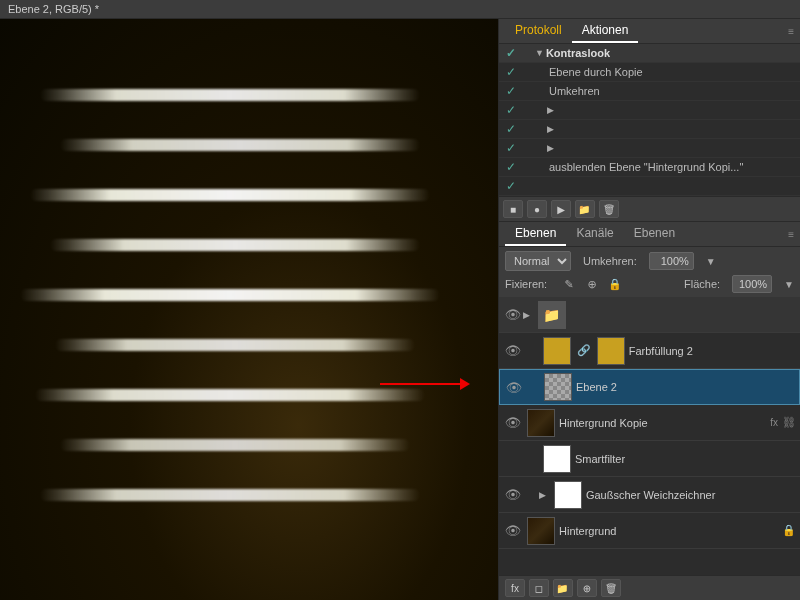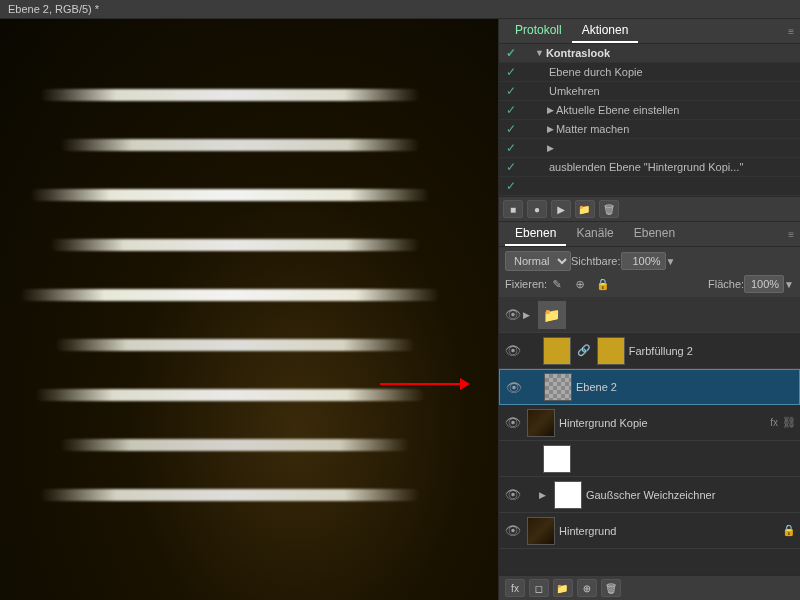--- a/index.html
+++ b/index.html
@@ -100,21 +100,21 @@
       background: #3c3c3c;
       border-bottom: 1px solid #2a2a2a;
       padding: 0 6px;
       flex-shrink: 0;
       align-items: center;
     }
 
     .top-tab {
       padding: 4px 10px;
       font-size: 12px;
-      color: #86efac;
+      color: #eab308;
       cursor: pointer;
       border-bottom: 2px solid transparent;
     }
 
     .top-tab.active {
       color: #fff;
       border-bottom: 2px solid #fff;
     }
 
     .panel-close-btn {
@@ -226,21 +226,21 @@
       display: flex;
       flex-direction: column;
       gap: 4px;
       flex-shrink: 0;
       background: #3c3c3c;
     }
 
     .layers-row {
       display: flex;
       align-items: center;
-      gap: 0;
+      gap: 12px;
     }
 
     .layers-select {
       background: #555;
       border: 1px solid #666;
       color: #ccc;
       font-size: 11px;
       padding: 2px 4px;
       border-radius: 2px;
       cursor: pointer;
@@ -450,28 +450,26 @@
           <span class="action-play-icon"></span>
           <span style="width: 12px; display: inline-block;"></span>
           <span class="action-triangle"></span>
           <span class="action-label">Umkehren</span>
         </div>
         <div class="action-item">
           <span class="action-check checkbox-check">✓</span>
           <span class="action-play-icon"></span>
           <span style="width: 12px; display: inline-block;"></span>
           <span class="action-triangle">▶</span>
-          <span class="action-label">Aktuelle Ebene einstellen</span>
         </div>
         <div class="action-item">
           <span class="action-check checkbox-check">✓</span>
           <span class="action-play-icon"></span>
           <span style="width: 12px; display: inline-block;"></span>
           <span class="action-triangle">▶</span>
-          <span class="action-label">Matter machen</span>
         </div>
         <div class="action-item">
           <span class="action-check checkbox-check">✓</span>
           <span class="action-play-icon"></span>
           <span style="width: 12px; display: inline-block;"></span>
           <span class="action-triangle">▶</span>
         </div>
         <div class="action-item">
           <span class="action-check checkbox-check">✓</span>
           <span class="action-play-icon"></span>
@@ -500,21 +498,21 @@
       <div class="bottom-tab">Kanäle</div>
       <div class="bottom-tab">Ebenen</div>
       <div class="panel-close-btn">≡</div>
     </div>
 
     <div id="layers-controls">
       <div class="layers-row">
         <select class="layers-select">
           <option>Normal</option>
         </select>
-        <span class="layers-label">Sichtbare:</span>
+        <span class="layers-label">Umkehren:</span>
         <input class="layers-value" value="100%" readonly="" style="">
         <span style="color:#aaa;font-size:10px;">▼</span>
       </div>
       <div class="layers-row">
         <span class="layers-label">Fixieren:</span>
         <div class="layers-icons-row">
           <div class="layer-icon-btn">✎</div>
           <div class="layer-icon-btn">⊕</div>
           <div class="layer-icon-btn">🔒</div>
         </div>
@@ -549,20 +547,21 @@
           <span class="eye-icon" style="opacity: 1;">👁</span>
           <div class="layer-thumb layer-thumb-image"></div>
           <span class="layer-name">Hintergrund Kopie</span>
           <span class="layer-fx-icon">fx</span>
           <span style="font-size: 11px; color: rgb(136, 136, 136); margin-left: 4px;">⛓</span>
         </div>
         <div class="layer-item">
           <span class="eye-icon" style="opacity: 0.3;"></span>
           <span class="layer-indent"></span>
           <div class="layer-thumb layer-thumb-white"></div>
+          <span class="layer-name">Smartfilter</span>
         </div>
         <div class="layer-item">
           <span class="eye-icon" style="opacity: 1;">👁</span>
           <span class="layer-indent"></span>
           <span class="group-triangle">▶</span>
           <div class="layer-thumb layer-thumb-white"></div>
           <span class="layer-name">Gaußscher Weichzeichner</span>
         </div>
         <div class="layer-item">
           <span class="eye-icon" style="opacity: 1;">👁</span>

